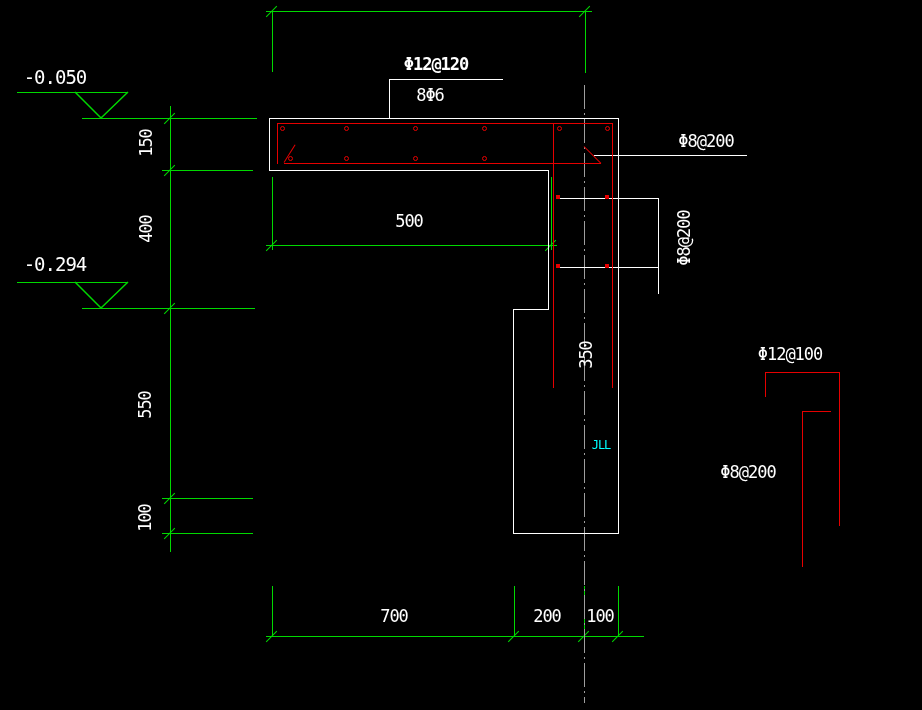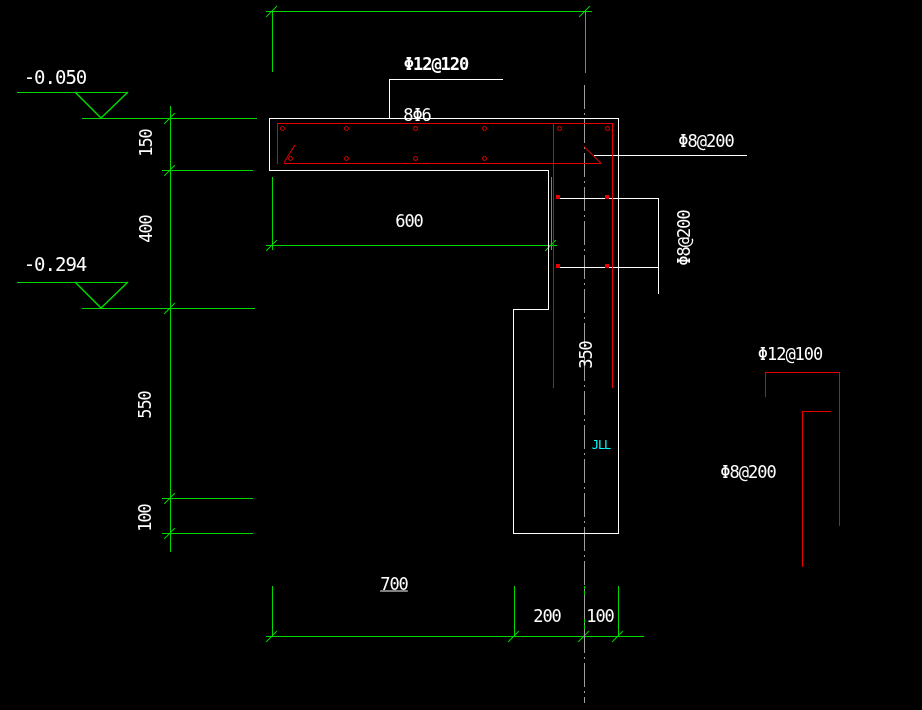--- a/index.html
+++ b/index.html
@@ -123,28 +123,28 @@
   <div class="l v red" style="left:802px;top:411px;height:156px;"></div>
 
   <div class="txt big" style="left:55px;top:77px;text-align:right;">-0.050</div>
   <div class="txt big" style="left:55px;top:264px;">-0.294</div>
 
   <div class="txt rot" style="left:146px;top:143px;">150</div>
   <div class="txt rot" style="left:146px;top:229px;">400</div>
   <div class="txt rot" style="left:145px;top:405px;">550</div>
   <div class="txt rot" style="left:145px;top:518px;">100</div>
 
-  <div class="txt" style="left:409px;top:221px;">600</div>
+  <div class="txt" style="left:409px;top:221px;">500</div>
   <div class="txt rot" style="left:586px;top:355px;">350</div>
 
-  <div class="txt" style="left:394px;top:584px;text-decoration:underline;">700</div>
+  <div class="txt" style="left:394px;top:616px;">700</div>
   <div class="txt" style="left:547px;top:616px;text-align:right;">200</div>
   <div class="txt" style="left:600px;top:616px;">100</div>
 
   <div class="txt" style="left:436px;top:64px;font-weight:bold;">Φ12@120</div>
-  <div class="txt" style="left:417px;top:95px;margin-top:20px;">8Φ6</div>
+  <div class="txt" style="left:430px;top:95px;">8Φ6</div>
   <div class="txt" style="left:706px;top:141px;">Φ8@200</div>
   <div class="txt rot" style="left:684px;top:238px;">Φ8@200</div>
   <div class="txt" style="left:790px;top:354px;">Φ12@100</div>
   <div class="txt" style="left:748px;top:472px;">Φ8@200</div>
 
   <div class="txt cyan" style="left:601px;top:445px;">JLL</div>
 </div>
 
 </body></html>

